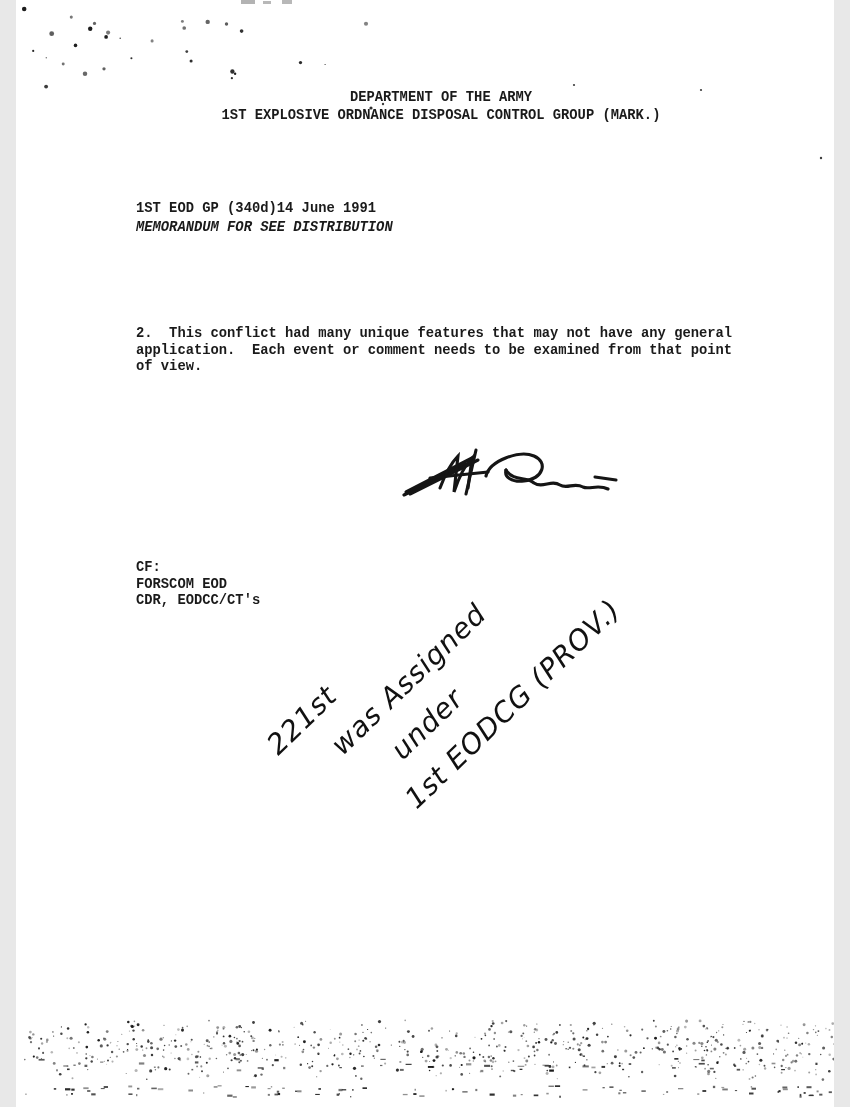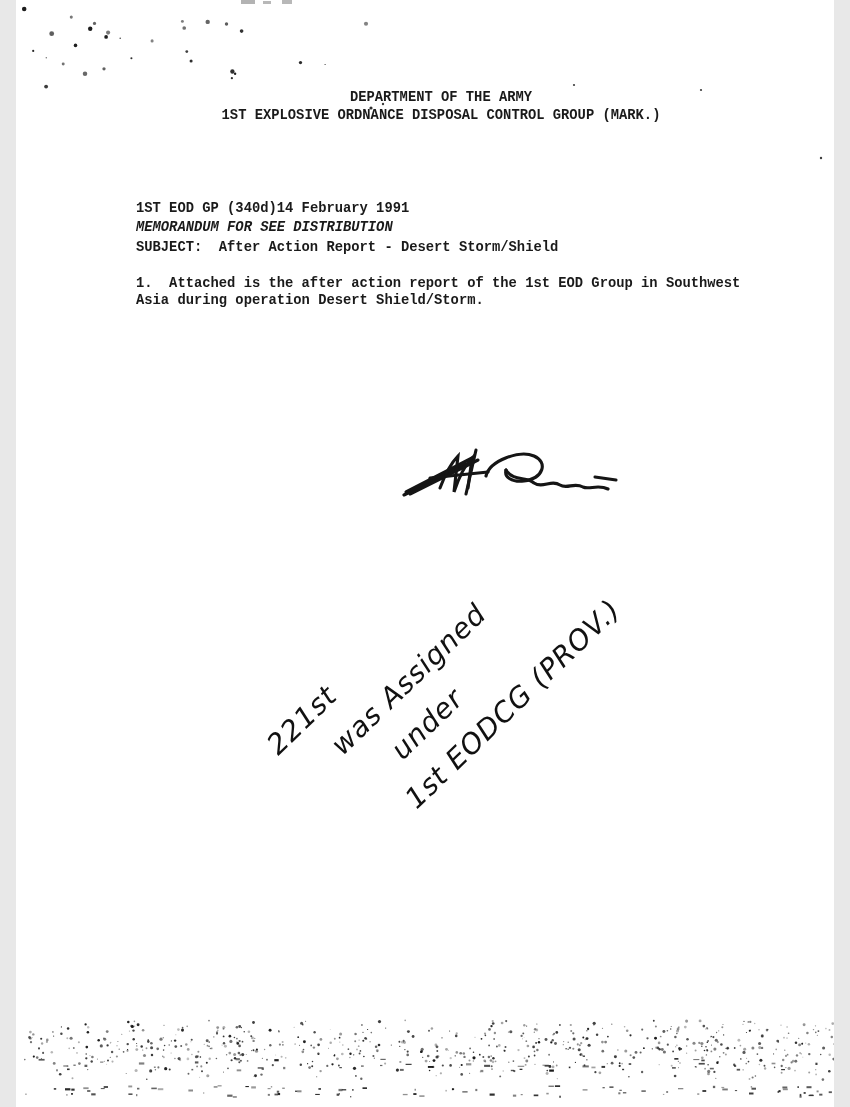--- a/index.html
+++ b/index.html
@@ -38,45 +38,50 @@
 
 <div class="page">
 
   <div class="letterhead">
     <div class="lh-line">DEPARTMENT OF THE ARMY</div>
     <div class="lh-line">1ST EXPLOSIVE ORDNANCE DISPOSAL CONTROL GROUP (MARK.)</div>
   </div>
 
   <div class="symbol-row">
     <span class="mono">1ST EOD GP (340d)</span>
-    <span class="mono">14 February 1991</span>
+    <span class="mono">14 June 1991</span>
   </div>
 
   <div class="memo-for mono">MEMORANDUM FOR SEE DISTRIBUTION</div>
 
-  <div class="subject mono">SUBJECT:  After Action Report - Desert Storm/Shield</div>
-
-  <div class="para-1 mono">1.  Attached is the after action report of the 1st EOD Group in Southwest
-Asia during operation Desert Shield/Storm.</div>
+
+  <div class="para-2 mono">2.  This conflict had many unique features that may not have any general
+application.  Each event or comment needs to be examined from that point
+of view.</div>
 
   <svg class="signature-svg" width="222" height="52" viewBox="0 0 222 52">
     <g fill="none" stroke="#151515" stroke-width="3.1" stroke-linecap="round">
       <path d="M4 44 L70 10"></path>
       <path d="M2 47 L64 16"></path>
       <path d="M8 46 L76 12"></path>
       <path d="M38 40 C44 24 50 14 56 8 L52 44 C58 26 64 16 70 10 L66 40"></path>
       <path d="M74 2 L64 46"></path>
       <path d="M28 30 L86 24"></path>
       <path d="M84 28 C88 12 118 2 132 8 C146 14 142 30 122 33 C110 34.5 102 29 104 22"></path>
       <path d="M104 22 C112 34 124 28 132 35 C141 41 149 31 158 37 C165 41.5 172 34 181 39 C187 42 196 36 206 41"></path>
       <path d="M193 29 L214 32"></path>
     </g>
   </svg>
 
 
+  <div class="cf-block">
+    <div class="mono">CF:</div>
+    <div class="mono">FORSCOM EOD</div>
+    <div class="mono">CDR, EODCC/CT's</div>
+  </div>
 
   <div class="handwriting">
     <div class="hw-1">221st</div>
     <div class="hw-2">was Assigned</div>
     <div class="hw-3">under</div>
     <div class="hw-4">1st EODCG (PROV.)</div>
   </div>
 
   <svg id="noise" class="noise-svg" width="850" height="1107" viewBox="0 0 850 1107">
       <rect x="225.0" y="0.0" width="14.0" height="4.0" fill="#9a9a9a" opacity="0.75"></rect>

